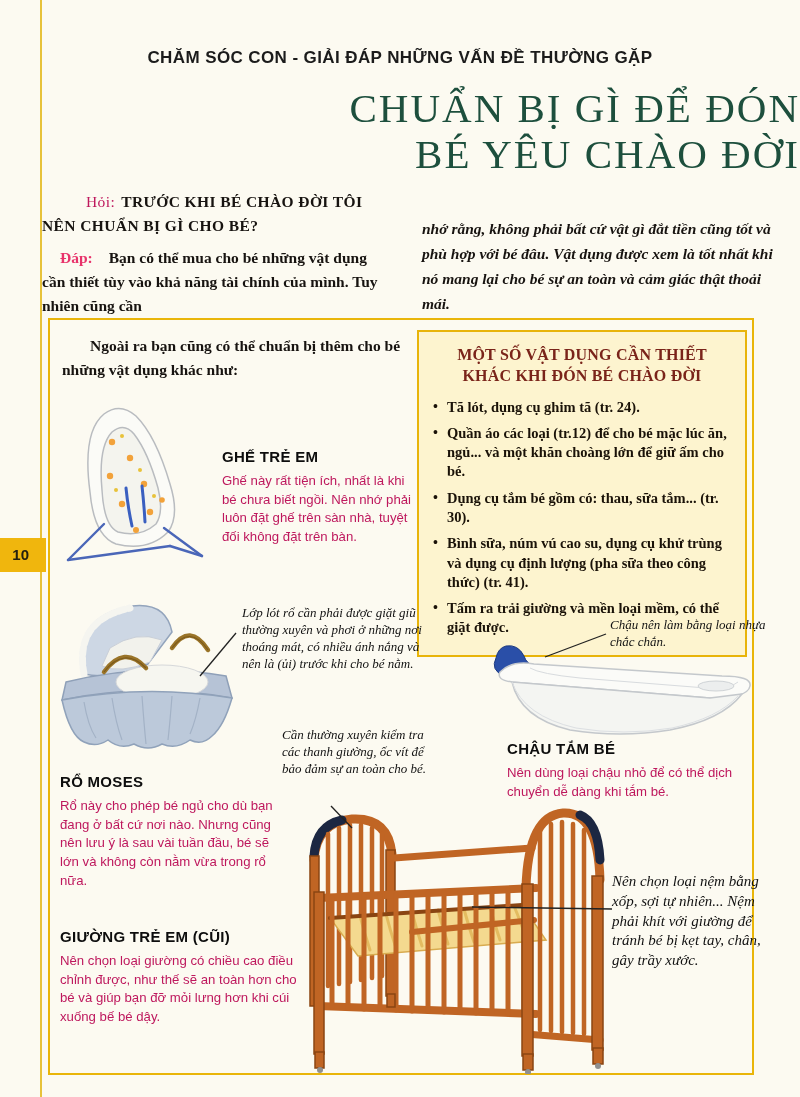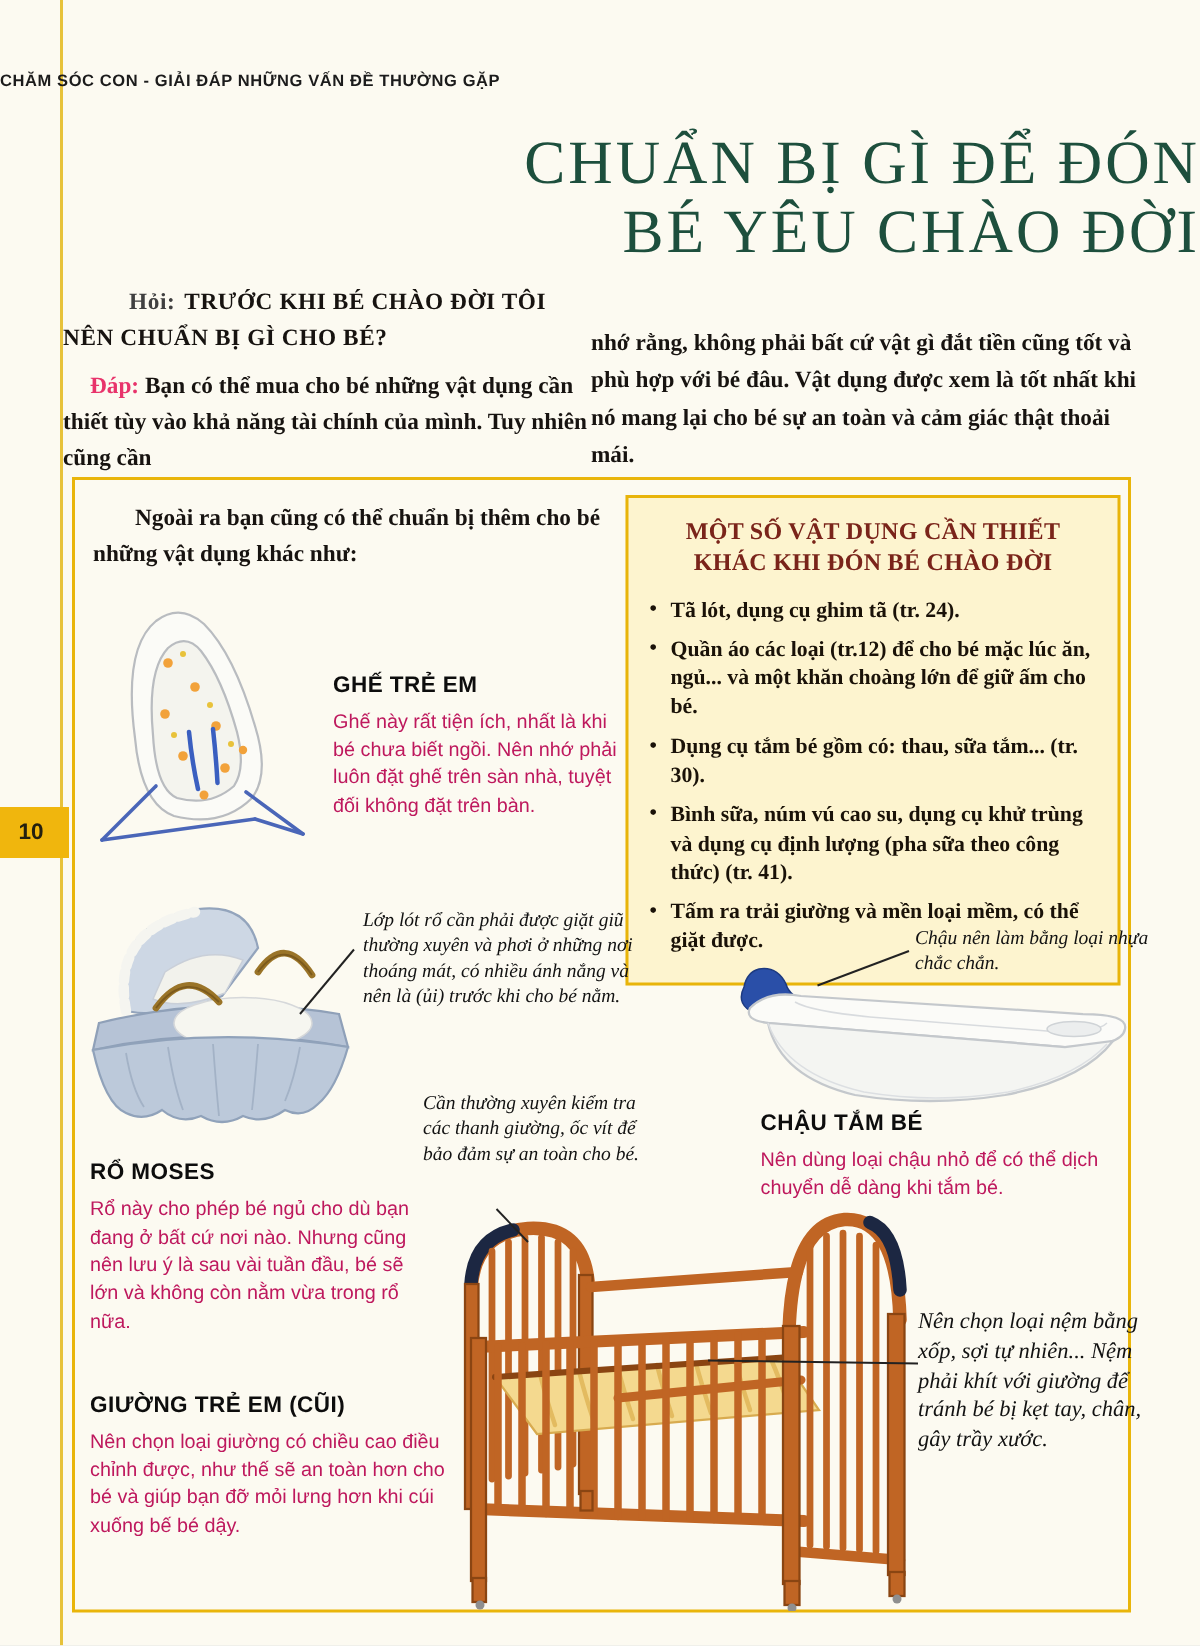--- a/index.html
+++ b/index.html
@@ -8,36 +8,36 @@
     background:#fcfaf1;overflow:hidden;
     font-family:"Liberation Serif",serif;color:#171310;
   }
   .margin-line{position:absolute;left:40px;top:0;width:2px;height:1097px;background:#e7c23a;}
   .page-tab{
     position:absolute;left:0;top:538px;width:46px;height:34px;background:#f0b60d;
     font-family:"Liberation Sans",sans-serif;font-weight:bold;font-size:15px;color:#24200f;
     text-align:right;line-height:34px;padding-right:17px;box-sizing:border-box;
   }
   .running-head{
-    position:absolute;top:48px;left:0;width:800px;
-    font-family:"Liberation Sans",sans-serif;font-weight:bold;font-size:11px;
+    position:absolute;top:48px;left:0;width:800px;text-align:center;
+    font-family:"Liberation Sans",sans-serif;font-weight:bold;font-size:17px;
     letter-spacing:.4px;color:#1b1b1b;
   }
   .page-title{
     position:absolute;top:86px;left:0;width:800px;text-align:right;
     font-family:"Liberation Serif",serif;color:#1d4f3d;font-size:41px;
     letter-spacing:2px;line-height:1.12;
   }
   
   .qa-left{position:absolute;left:42px;top:190px;width:352px;}
-  .qa-right{position:absolute;left:394px;top:216px;width:366px;}
+  .qa-right{position:absolute;left:422px;top:216px;width:366px;font-style:italic;}
   .qa-q{margin:0;text-indent:44px;font-weight:bold;font-size:15.5px;line-height:24px;letter-spacing:.4px;}
   .qa-a{margin:8px 0 0 0;text-indent:18px;font-weight:bold;font-size:15.5px;line-height:24px;}
-  .hoi-label{color:#404040;font-weight:bold;margin-right:6px;}
-  .dap-label{color:#e8336b;font-weight:bold;margin-right:4px;}
+  .hoi-label{color:#be185d;font-weight:normal;margin-right:6px;}
+  .dap-label{color:#e8336b;font-weight:bold;margin-right:16px;}
   .qa-cont{margin:0;font-weight:bold;font-size:15.5px;line-height:25px;}
   
   .main-box{
     position:absolute;left:48px;top:318px;width:706px;height:757px;
     border:2px solid #e9b50a;box-sizing:border-box;
   }
   .intro-text{position:absolute;left:12px;top:14px;width:350px;margin:0;
     font-weight:bold;font-size:15.5px;line-height:24px;text-indent:28px;}
   .info-box{
     position:absolute;left:367px;top:10px;width:330px;box-sizing:border-box;

